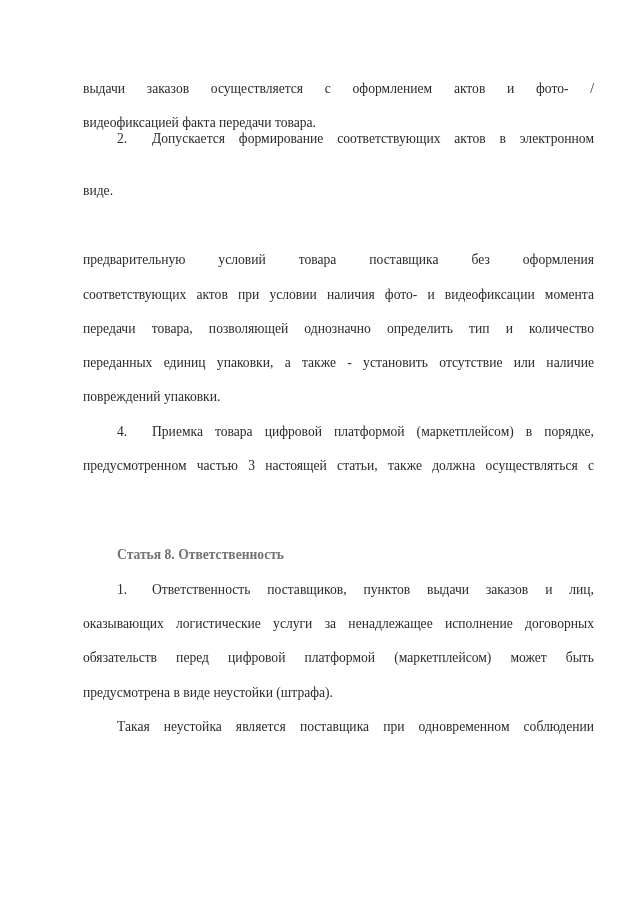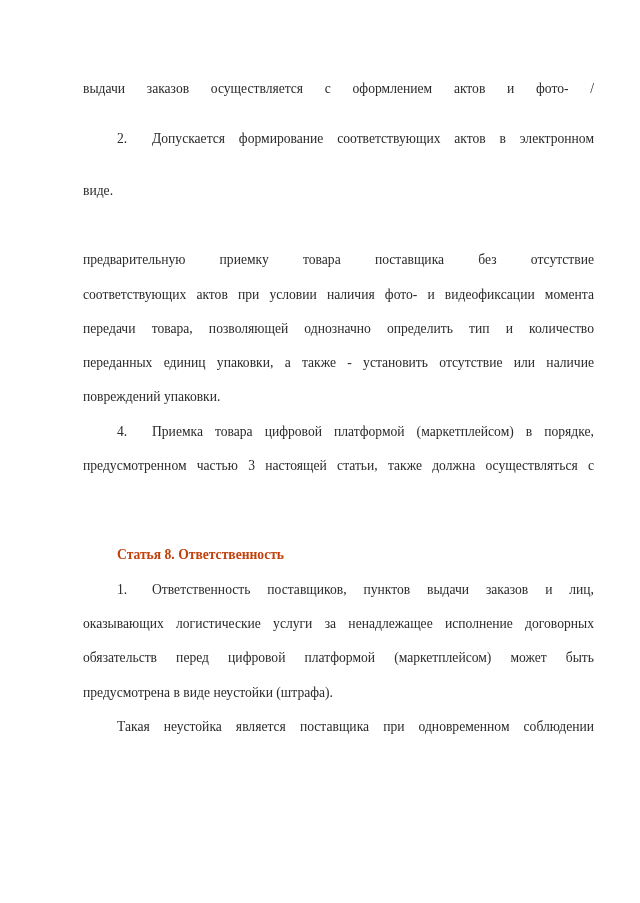--- a/index.html
+++ b/index.html
@@ -9,32 +9,33 @@
     font-family: "Liberation Serif", "DejaVu Serif", serif;
     font-size: 13.6px; color: #2a2a2a;
   }
   .line {
     position: absolute; left: 83px; width: 511px; height: 20px; line-height: 20px;
     white-space: nowrap; text-align: justify; text-align-last: justify;
   }
   .line.last { text-align-last: left; }
   .line.indent { left: 117px; width: 477px; }
   .num { display: inline-block; width: 35px; text-align-last: left; }
-  .heading { position: absolute; left: 117px; font-weight: bold; line-height: 20px; color: #c2410c; }
+  .heading { position: absolute; left: 117px; font-weight: bold; line-height: 20px; color: #737373; }
 </style>
 </head>
 <body>
 
 <div class="page">
   <div class="line" style="top:79px">выдачи заказов осуществляется с оформлением актов и фото- /</div>
+  <div class="line last" style="top:113px">видеофиксацией факта передачи товара.</div>
 
   <div class="line indent" style="top:129px"><span class="num">2.</span><span>Допускается формирование соответствующих актов в электронном</span></div>
   <div class="line last" style="top:181px">виде.</div>
 
-  <div class="line" style="top:250px">предварительную приемку товара поставщика без отсутствие</div>
+  <div class="line" style="top:250px">предварительную условий товара поставщика без оформления</div>
   <div class="line" style="top:285px">соответствующих актов при условии наличия фото- и видеофиксации момента</div>
   <div class="line" style="top:353px">переданных единиц упаковки, а также - установить отсутствие или наличие</div>
   <div class="line" style="top:319px">передачи товара, позволяющей однозначно определить тип и количество</div>
   <div class="line last" style="top:387px">повреждений упаковки.</div>
 
   <div class="line indent" style="top:422px"><span class="num">4.</span><span>Приемка товара цифровой платформой (маркетплейсом) в порядке,</span></div>
   <div class="line" style="top:456px">предусмотренном частью 3 настоящей статьи, также должна осуществляться с</div>
 
   <div class="heading" style="top:545px">Статья 8. Ответственность</div>
 

